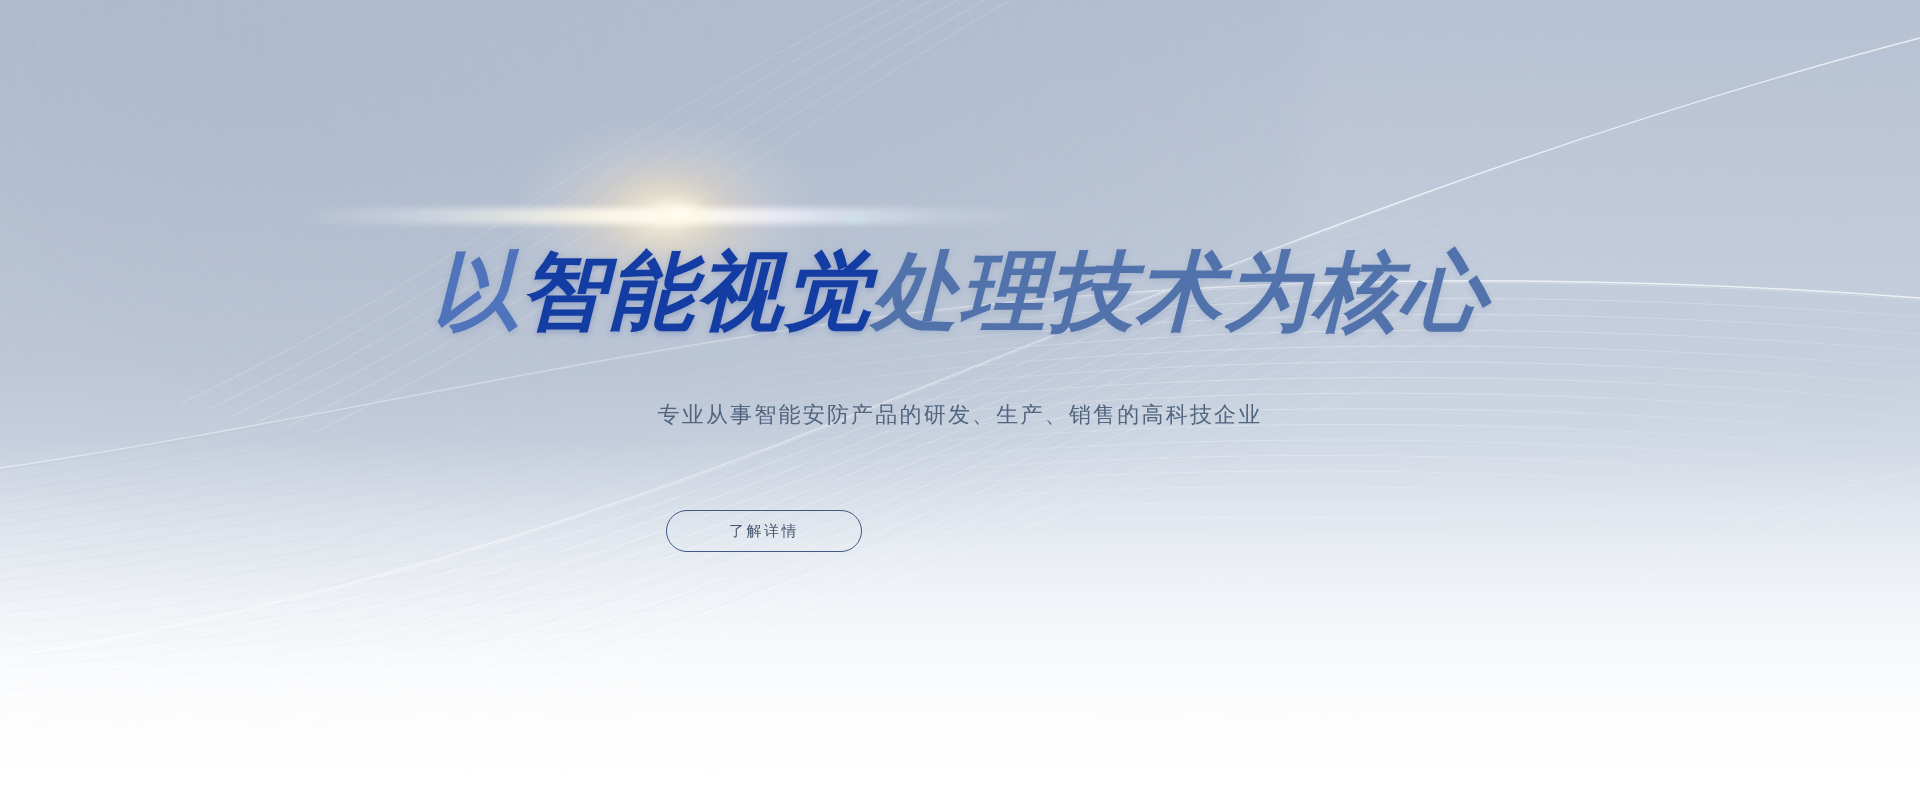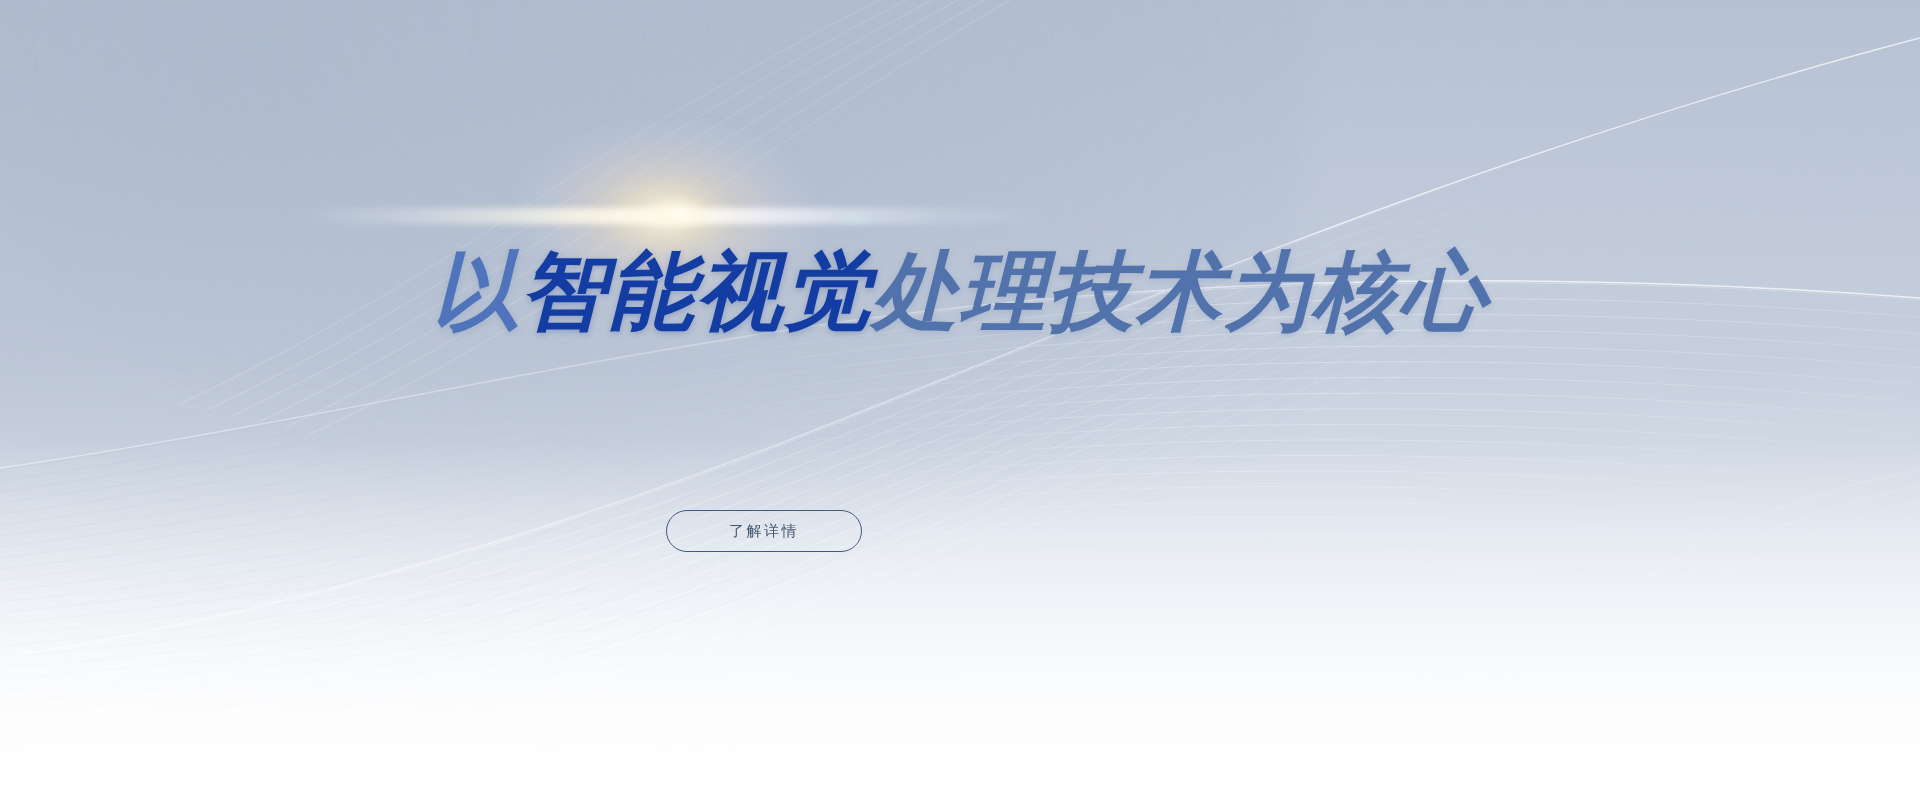--- a/index.html
+++ b/index.html
@@ -258,19 +258,20 @@
   <div class="flare-streak"></div>
   <div class="flare-hot"></div>
   <div class="flare-ghost"></div>
 
   <div class="content">
 
     <h1 class="headline">
       <span class="seg-a">以</span><span class="seg-b">智能视觉</span><span class="seg-c">处理技术为核心</span>
     </h1>
 
+    <p class="subtitle">专业从事智能安防产品的研发、生产、销售的高科技企业</p>
 
     <div class="cta-wrap">
       <button class="cta" type="button">了解详情</button>
     </div>
 
   </div>
 </div>
 
 </body></html>

